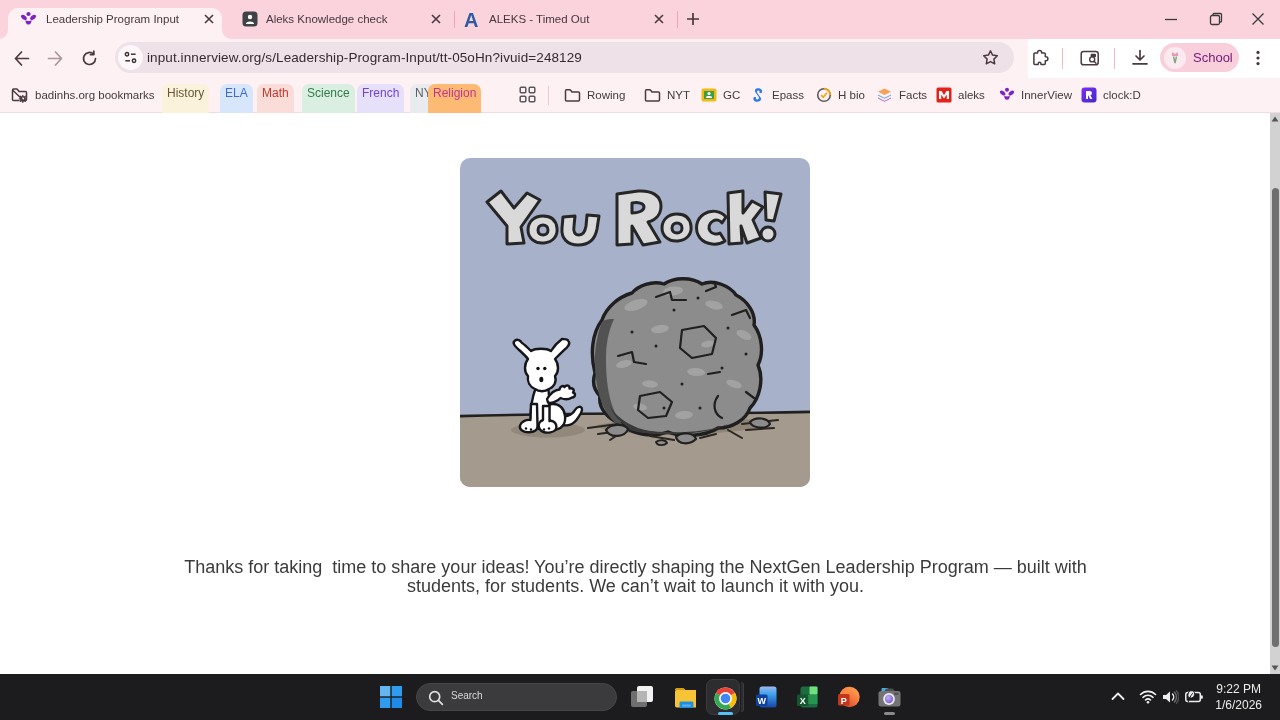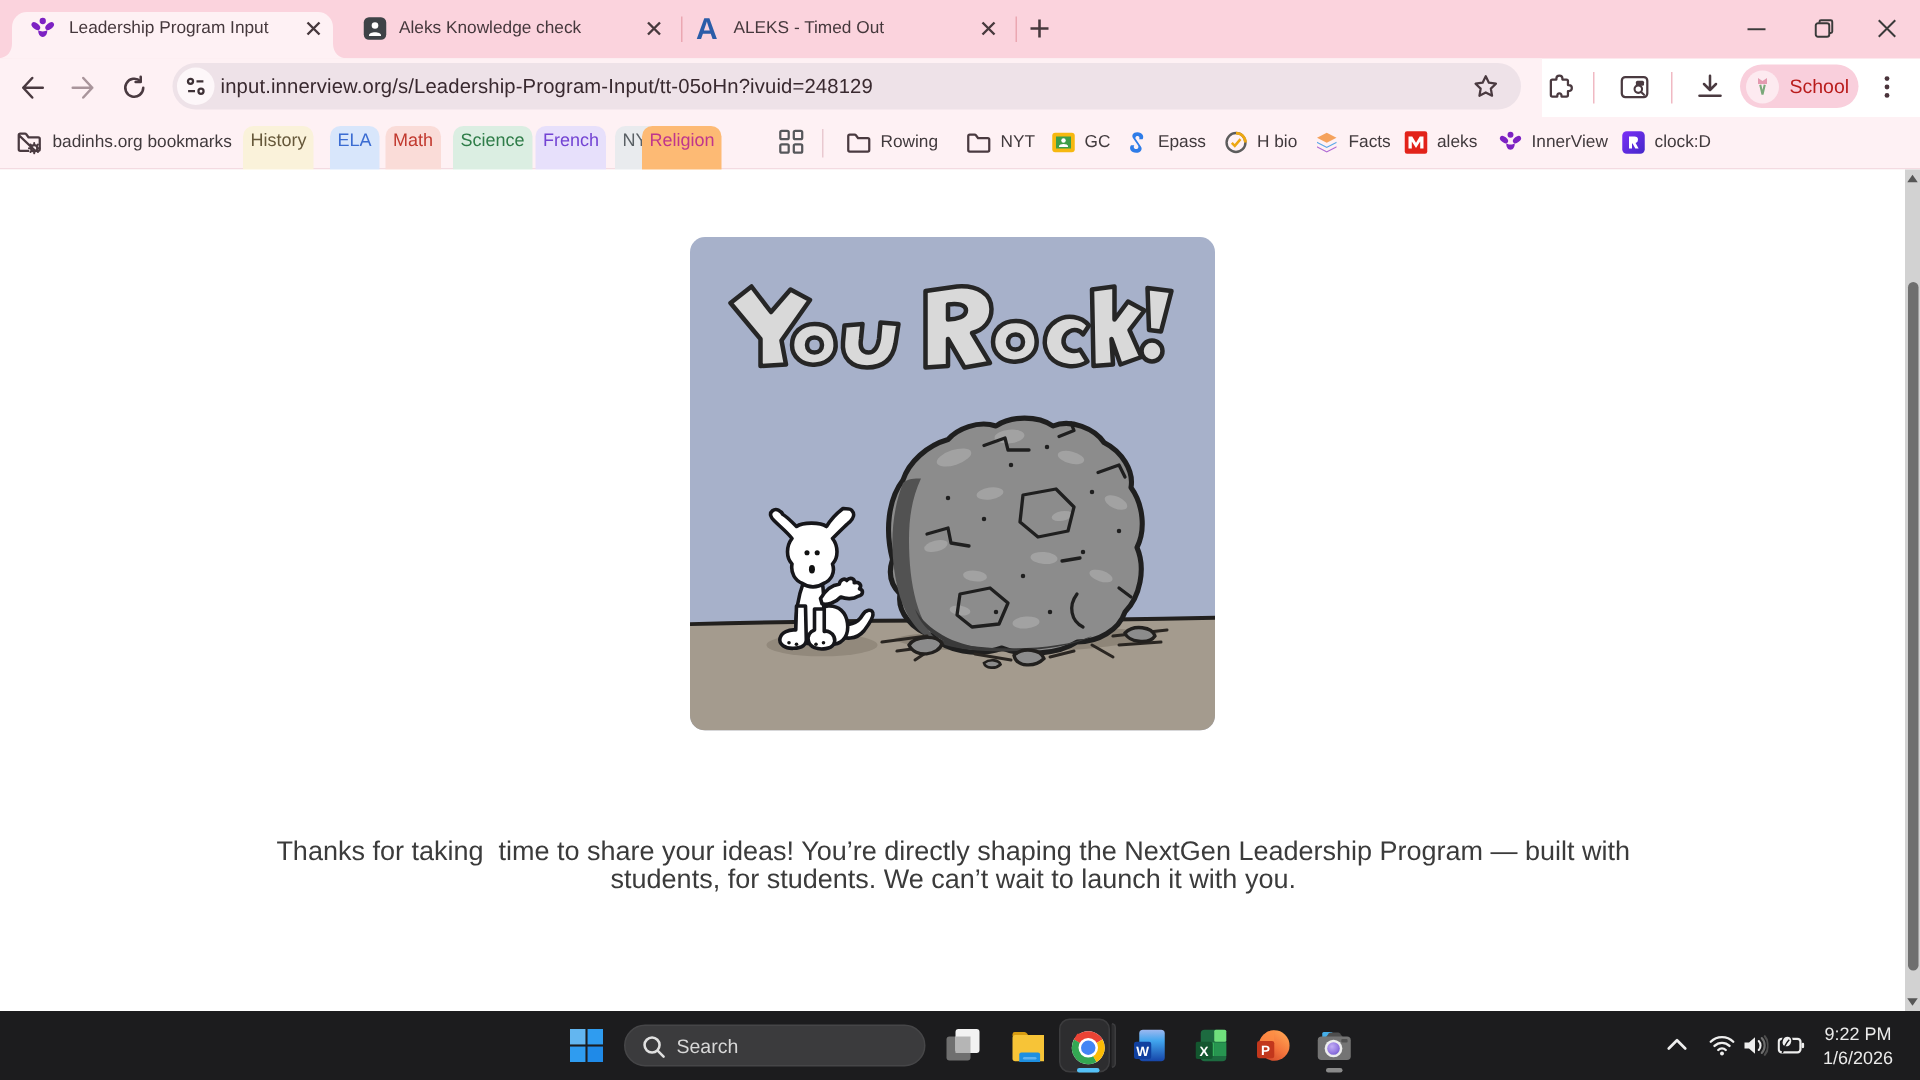--- a/index.html
+++ b/index.html
@@ -151,21 +151,21 @@
         <path d="M9 1.5 L9 10.5 M5 7 L9 11 L13 7" stroke="#4a3a40" stroke-width="1.7" fill="none" stroke-linecap="round" stroke-linejoin="round"></path>
         <path d="M2 14.8 L16 14.8" stroke="#4a3a40" stroke-width="1.7" stroke-linecap="round"></path>
       </svg>
 
     <div class="abs" style="left:1160px;top:4px;width:79px;height:29px;background:#f9cfdc;border-radius:15px">
       <div class="abs" style="left:4px;top:3.5px;width:22px;height:22px;border-radius:50%;background:#fdeaf0"></div>
       <svg class="abs" style="left:10px;top:8px" width="10" height="13" viewBox="0 0 10 13">
           <path d="M2 1 L5 3 L8 1 L8 5 L2 5 Z" fill="#e49ab0"></path>
           <path d="M3.5 5.5 L5 12 L6.5 5.5" stroke="#7aa87a" stroke-width="1.4" fill="none"></path>
         </svg>
-      <div class="abs" style="left:33px;top:7px;font-size:13px;color:#b91c1c">School</div>
+      <div class="abs" style="left:33px;top:7px;font-size:13px;color:#701a75">School</div>
     </div>
 
     <svg class="abs" style="left:1253px;top:10px" width="10" height="18" viewBox="0 0 10 18">
         <g fill="#4a343b">
           <circle cx="5" cy="3.4" r="1.6"></circle>
           <circle cx="5" cy="9" r="1.6"></circle>
           <circle cx="5" cy="14.6" r="1.6"></circle>
         </g>
       </svg>
   </div>
@@ -414,21 +414,21 @@
       <rect x="11.7" y="0" width="10.3" height="10.3" fill="#2f9cf0"></rect>
       <rect x="0" y="11.7" width="10.3" height="10.3" fill="#2f9cf0"></rect>
       <rect x="11.7" y="11.7" width="10.3" height="10.3" fill="#1f8ae8"></rect>
     </svg>
 
     <div id="searchpill">
       <svg class="abs" style="left:11px;top:6px" width="16" height="16" viewBox="0 0 16 16">
           <circle cx="6.7" cy="6.7" r="5" fill="none" stroke="#e0e0e0" stroke-width="1.7"></circle>
           <path d="M10.4 10.4 L14.4 14.4" stroke="#e0e0e0" stroke-width="1.7" stroke-linecap="round"></path>
         </svg>
-      <div class="abs" style="left:34px;top:6px;font-size:13px">Search</div>
+      <div class="abs" style="left:34px;top:6px;font-size:10px">Search</div>
     </div>
 
     <svg class="abs" style="left:630px;top:11px" width="24" height="24" viewBox="0 0 24 24">
       <rect x="1" y="6" width="16" height="16" rx="2" fill="#6f6f6f"></rect>
       <rect x="7" y="1" width="16" height="16" rx="2" fill="#f2f2f2"></rect>
       <rect x="7" y="6" width="10" height="11" fill="#b5b5b5"></rect>
     </svg>
 
     <svg class="abs" style="left:671px;top:12px" width="25" height="22" viewBox="0 0 25 22">
       <path d="M4 3.5 Q4 2 5.5 2 L12 2 Q13.1 2 13.7 3 L14.8 4.6 L4 4.6 Z" fill="#d79c12"></path>

